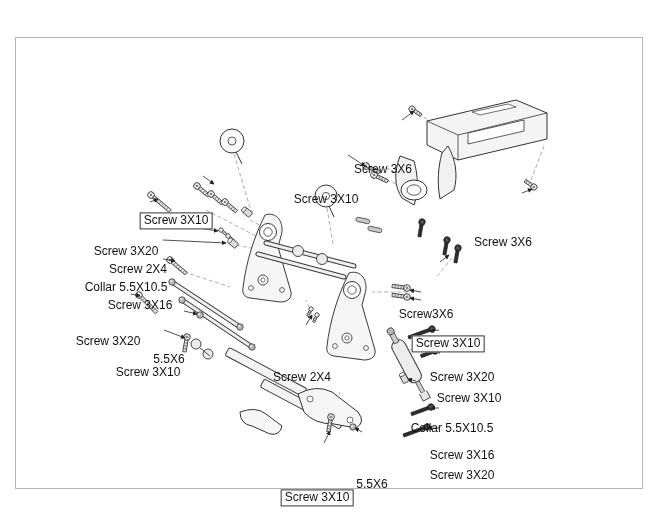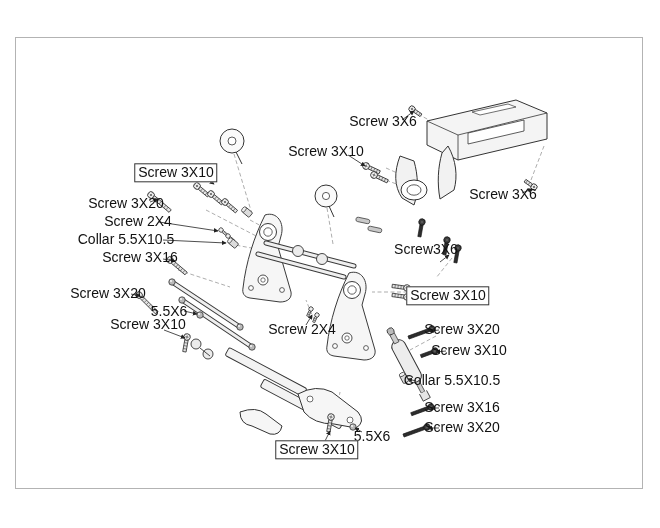--- a/index.html
+++ b/index.html
@@ -2,22 +2,22 @@
 <html><head>
 <meta charset="utf-8">
 <style>
   html,body{margin:0;padding:0;background:#fff;}
   .screen{position:relative;width:660px;height:528px;background:#ffffff;overflow:hidden;
           font-family:"Liberation Sans",sans-serif;}
   .frame{position:absolute;left:15px;top:37px;width:628px;height:452px;
          border:1px solid #b3b3b3;box-sizing:border-box;}
   svg.art{position:absolute;left:0;top:0;width:660px;height:528px;}
   #labels-layer{position:absolute;left:0;top:0;width:660px;height:528px;pointer-events:none;}
-  .part-label{position:absolute;transform:translate(-50%,-50%);font-size:14px;line-height:1.1;
-              color:#111;white-space:nowrap;background:transparent;}
+  .part-label{position:absolute;transform:translate(-50%,-50%);font-size:12px;line-height:1.1;
+              color:#111;white-space:nowrap;background:transparent;margin-top:48px;}
   .part-label.boxed{border:1px solid #333;background:#fff;padding:1px 3px;}
   .leader{stroke:#222;stroke-width:0.8;fill:none;}
   .dash{stroke:#8a8a8a;stroke-width:0.7;fill:none;stroke-dasharray:4 2.5;}
 </style>
 </head>
 <body>
 
 <div class="screen">
   <div class="frame"></div>
 
@@ -257,21 +257,21 @@
   <div id="labels-layer">
       <div class="part-label" style="left: 383px; top: 122px;">Screw 3X6</div>
       <div class="part-label" style="left: 326px; top: 152px;">Screw 3X10</div>
       <div class="part-label" style="left: 503px; top: 195px;">Screw 3X6</div>
       <div class="part-label boxed" style="left: 176px; top: 173px;">Screw 3X10</div>
       <div class="part-label" style="left: 126px; top: 204px;">Screw 3X20</div>
       <div class="part-label" style="left: 138px; top: 222px;">Screw 2X4</div>
       <div class="part-label" style="left: 126px; top: 240px;">Collar 5.5X10.5</div>
       <div class="part-label" style="left: 140px; top: 258px;">Screw 3X16</div>
       <div class="part-label" style="left: 108px; top: 294px;">Screw 3X20</div>
-      <div class="part-label" style="left: 426px; top: 250px;">Screw3X6</div>
+      <div class="part-label" style="left: 426px; top: 267px;">Screw3X6</div>
       <div class="part-label boxed" style="left: 448px; top: 296px;">Screw 3X10</div>
       <div class="part-label" style="left: 169px; top: 312px;">5.5X6</div>
       <div class="part-label" style="left: 148px; top: 325px;">Screw 3X10</div>
       <div class="part-label" style="left: 302px; top: 330px;">Screw 2X4</div>
       <div class="part-label" style="left: 462px; top: 330px;">Screw 3X20</div>
       <div class="part-label" style="left: 469px; top: 351px;">Screw 3X10</div>
       <div class="part-label" style="left: 452px; top: 381px;">Collar 5.5X10.5</div>
       <div class="part-label" style="left: 462px; top: 408px;">Screw 3X16</div>
       <div class="part-label" style="left: 462px; top: 428px;">Screw 3X20</div>
       <div class="part-label" style="left: 372px; top: 437px;">5.5X6</div>

